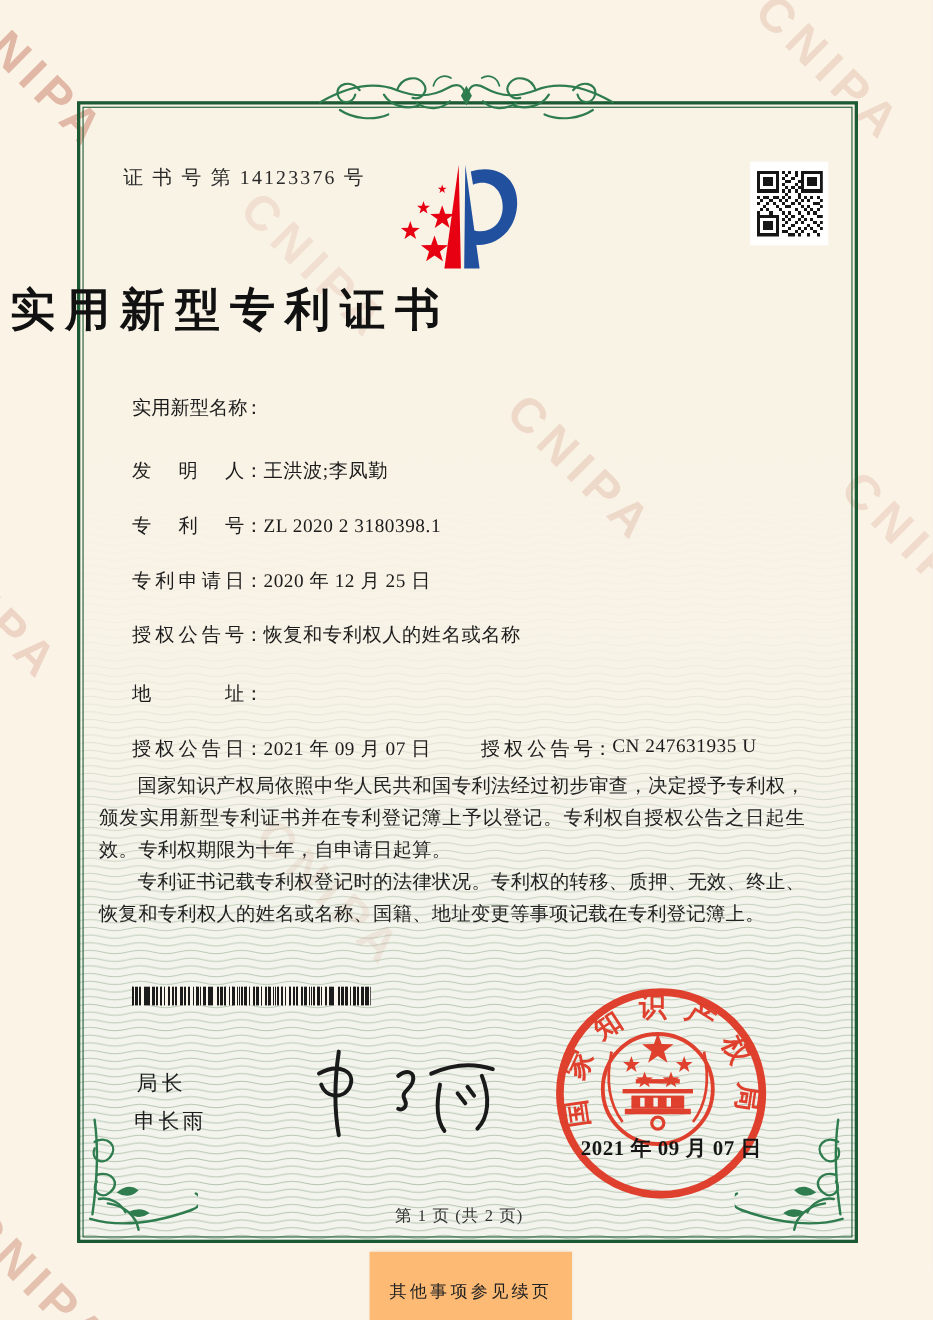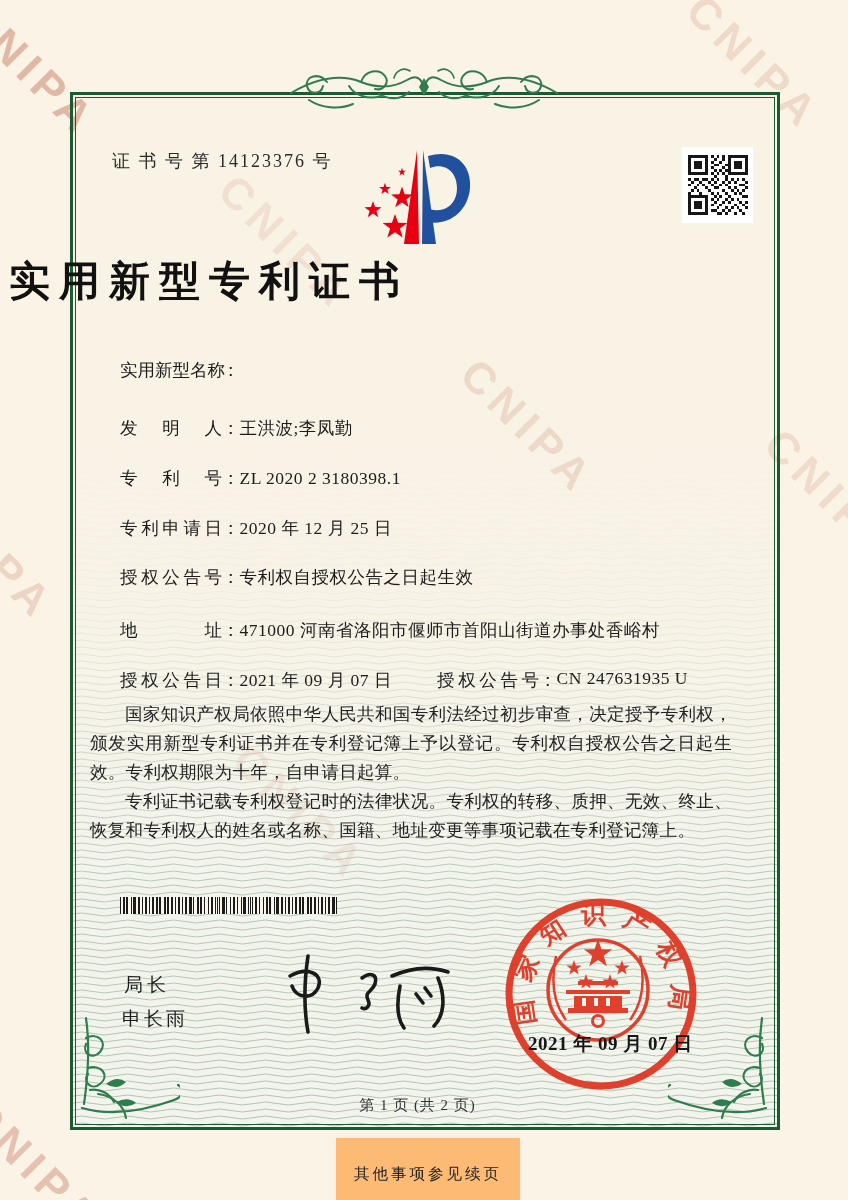--- a/index.html
+++ b/index.html
@@ -232,26 +232,25 @@
       <span class="fvalue">ZL 2020 2 3180398.1</span>
     </div>
     <div class="frow r4">
       <span class="flabel">专利申请日</span>
         <span class="fcolon">：</span>
       <span class="fvalue">2020 年 12 月 25 日</span>
     </div>
     <div class="frow r5">
       <span class="flabel">授权公告号</span>
         <span class="fcolon">：</span>
-      <span class="fvalue">专利权自授权公告之日起生效</span>
+      <span class="fvalue">恢复和专利权人的姓名或名称</span>
     </div>
     <div class="frow r6">
       <span class="flabel">地址</span>
         <span class="fcolon">：</span>
-      <span class="fvalue">471000 河南省洛阳市偃师市首阳山街道办事处香峪村</span>
     </div>
     <div class="frow r7">
       <span class="flabel">授权公告日</span>
         <span class="fcolon">：</span>
       <span class="fvalue">2021 年 09 月 07 日</span>
     </div>
     <div class="grant-pair">
       <span class="flabel">授权公告号</span>
         <span class="fcolon">：</span>
       <span class="fvalue">CN 247631935 U</span>

